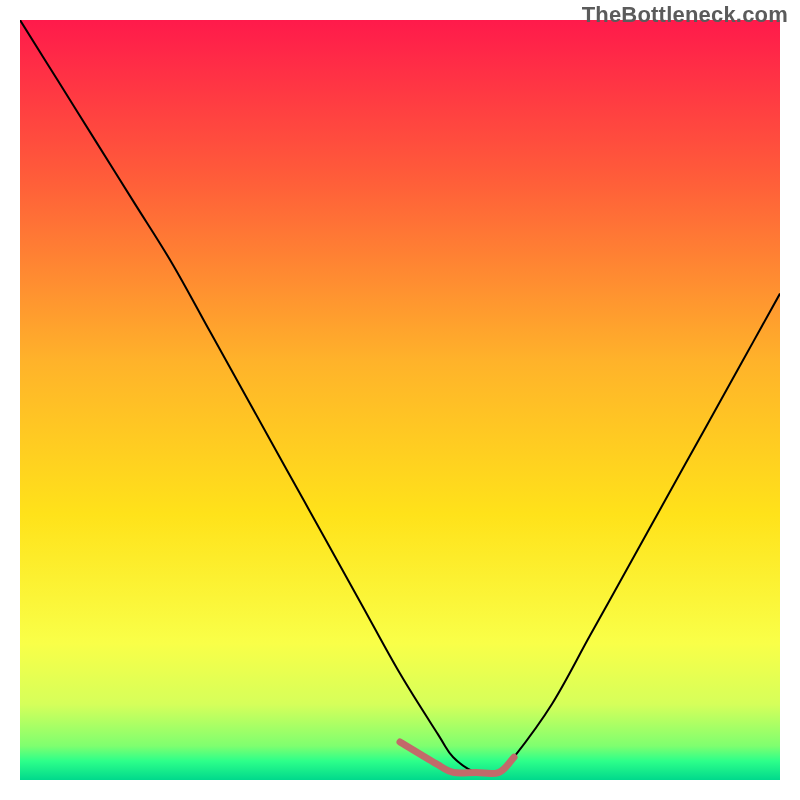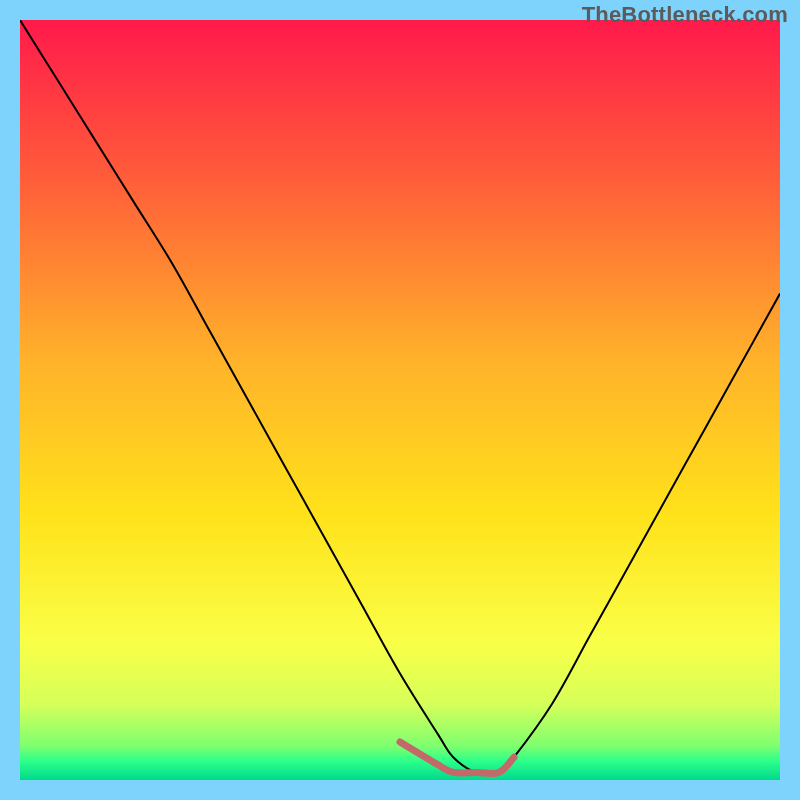--- a/index.html
+++ b/index.html
@@ -7,21 +7,21 @@
     padding: 0;
     width: 800px;
     height: 800px;
     background: #000;
     font-family: Arial, Helvetica, sans-serif;
     overflow: hidden;
   }
   .frame {
     position: absolute;
     inset: 0;
-    background: #7dd3fc;
+    background: #ffffff;
   }
   .plot {
     position: absolute;
     left: 20px;
     top: 20px;
     width: 760px;
     height: 760px;
   }
   .watermark {
     position: absolute;

